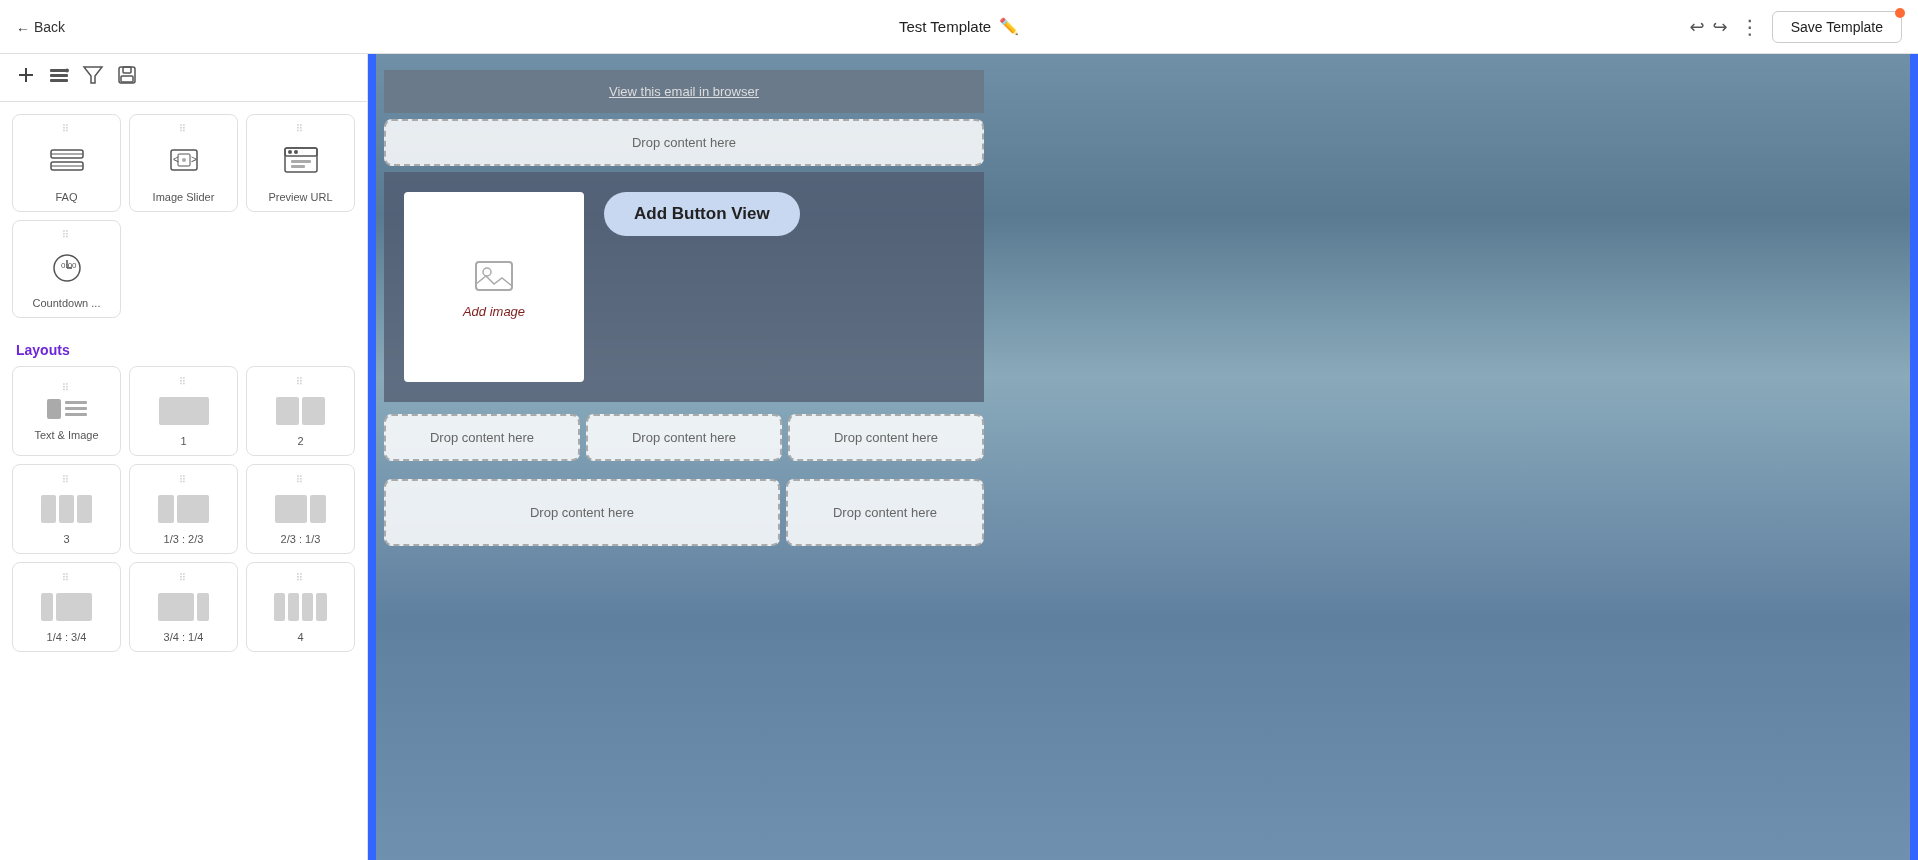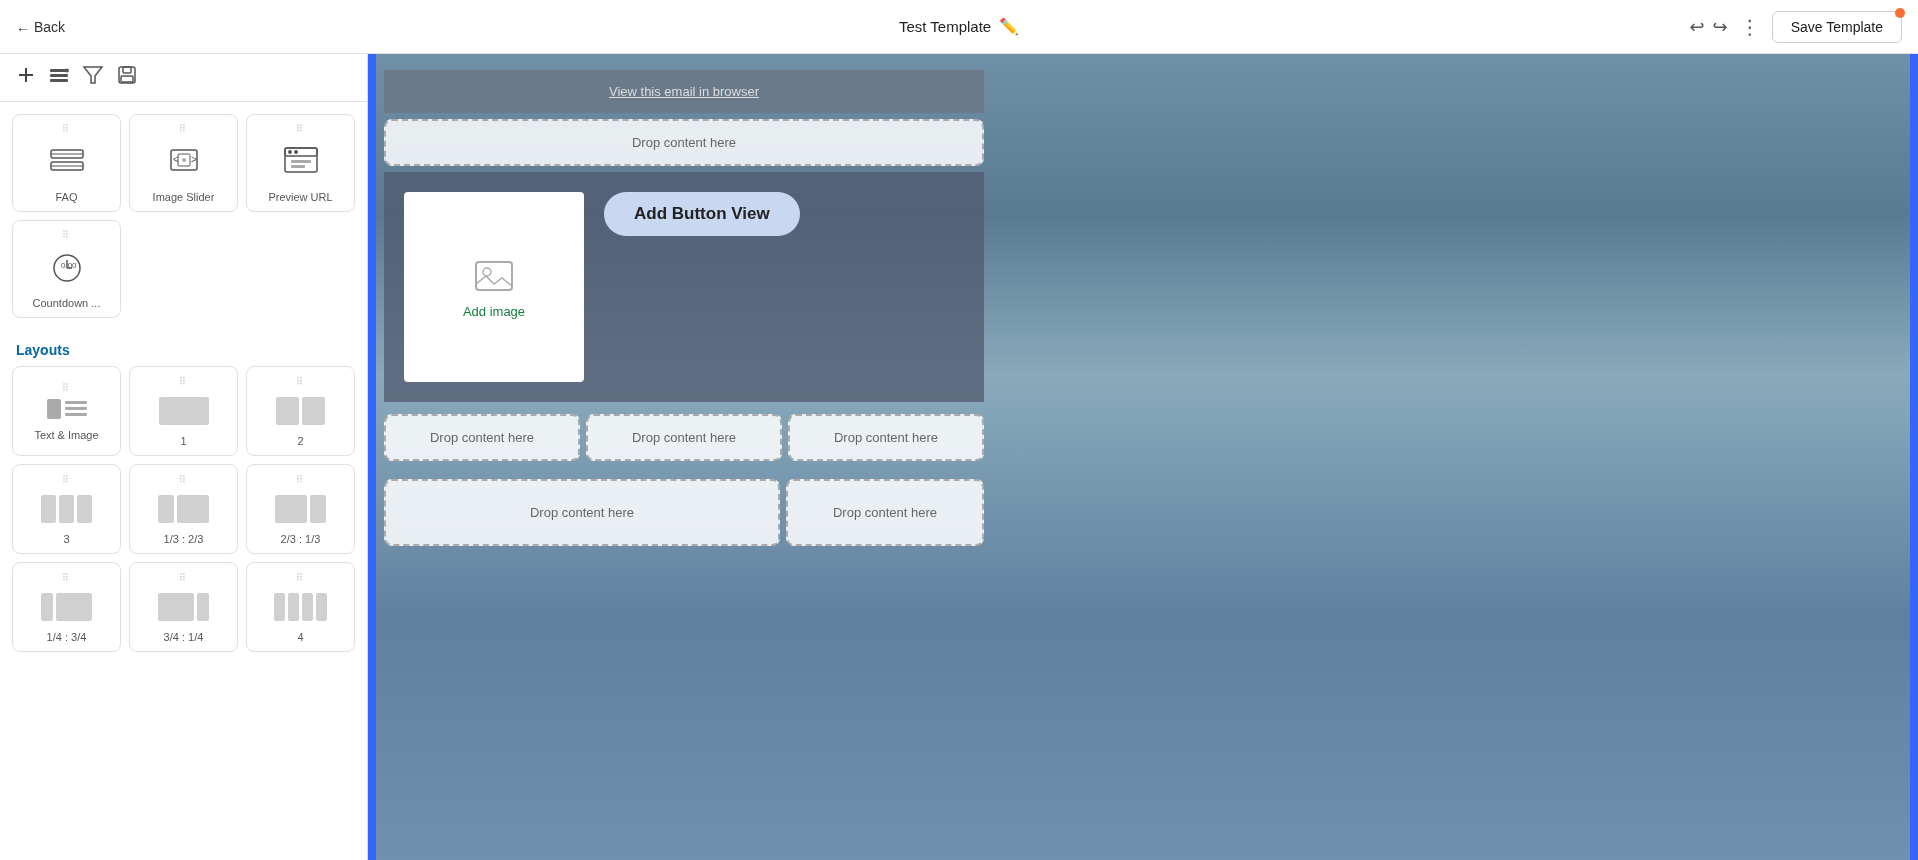--- a/index.html
+++ b/index.html
@@ -54,21 +54,21 @@
       display: flex; flex-direction: column; align-items: center; gap: 6px;
       cursor: pointer; background: #fff; min-height: 90px; justify-content: center;
     }
     .component-icon { font-size: 28px; color: #555; }
     .component-icon svg { width: 36px; height: 36px; }
     .component-label { font-size: 11px; color: #555; }
     .drag-dots { color: #ccc; font-size: 10px; letter-spacing: 2px; margin-bottom: 2px; }
 
     
     .section-title {
-      padding: 12px 16px 8px; font-size: 14px; font-weight: 600; color: #0369a1;
+      padding: 12px 16px 8px; font-size: 14px; font-weight: 600; color: #6d28d9;
     }
     .layouts-grid {
       display: grid; grid-template-columns: repeat(3, 1fr);
       gap: 8px; padding: 0 12px 12px;
     }
     .layout-item {
       border: 1px solid #e0e0e0; border-radius: 8px; padding: 8px;
       display: flex; flex-direction: column; align-items: center; gap: 4px;
       cursor: pointer; background: #fff; min-height: 90px; justify-content: center;
     }
@@ -106,21 +106,21 @@
       background: rgba(80,90,110,0.75); padding: 20px; margin: 0;
       display: flex; gap: 20px; align-items: flex-start;
     }
     .feature-image-box {
       width: 180px; min-width: 180px; height: 190px;
       background: #fff; border-radius: 4px;
       display: flex; flex-direction: column; align-items: center;
       justify-content: center; gap: 8px; cursor: pointer;
     }
     .feature-image-box svg { color: #aaa; }
-    .add-image-text { font-size: 13px; color: #15803d; }
+    .add-image-text { font-size: 13px; color: #7f1d1d; font-style: italic; }
     .feature-text { flex: 1; }
     .feature-heading {
       font-size: 26px; font-weight: 700; color: #fff; margin-bottom: 12px; line-height: 1.3;
     }
     .feature-desc { font-size: 14px; color: #ddd; line-height: 1.6; margin-bottom: 16px; }
     .add-button-btn {
       background: #c8d8f0; border: none; border-radius: 30px;
       padding: 12px 30px; font-size: 17px; font-weight: 700;
       color: #222; cursor: pointer; display: inline-block;
     }

